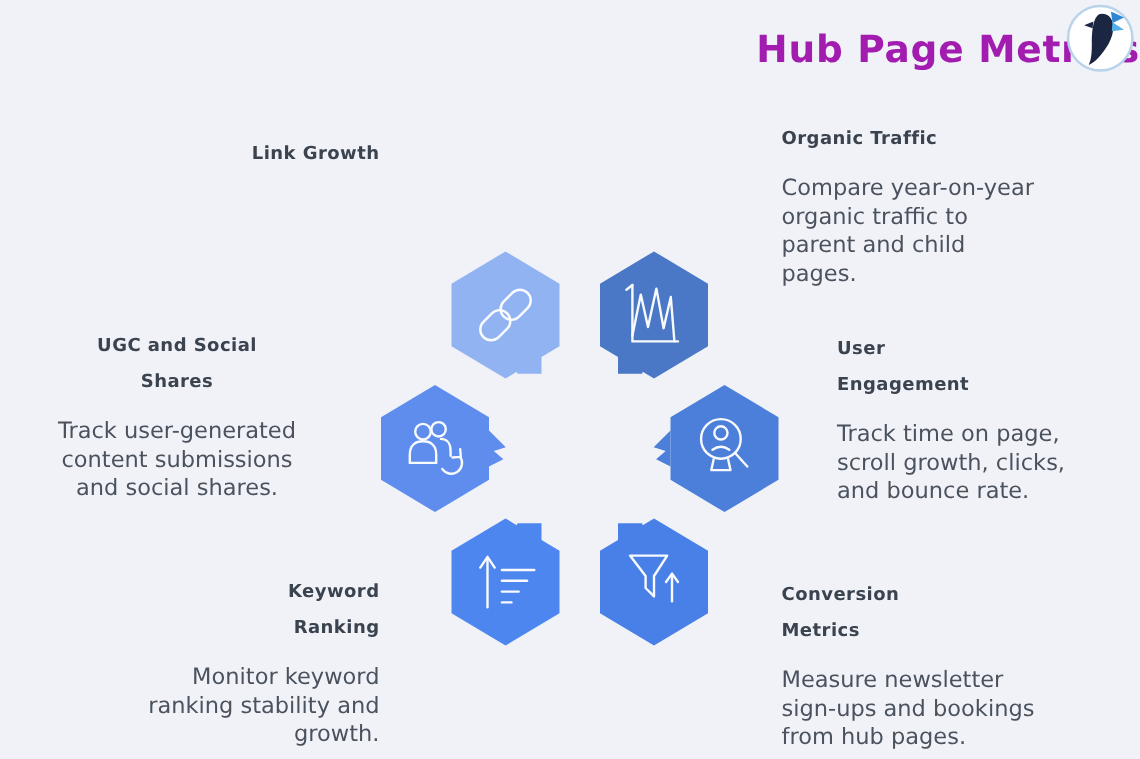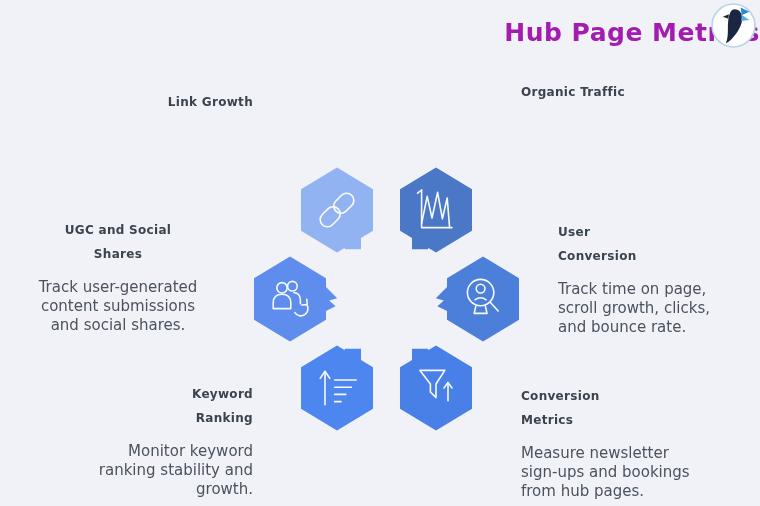--- a/index.html
+++ b/index.html
@@ -37,33 +37,37 @@
       <path d="M31,12.5 L38.5,17.5 L30.5,18.5 Z" fill="#55b0e8"></path>
     </svg>
   </div>
 
   <div class="tblock t-right" style="top:90px;right:507px;width:200px;">
     <h2>Link Growth</h2>
   </div>
 
   <div class="tblock t-left" style="top:80px;left:521px;width:200px;">
     <h2>Organic Traffic</h2>
+    <p>Compare year-on-year
+organic traffic to
+parent and child
+pages.</p>
   </div>
 
   <div class="tblock t-right" style="top:218px;right:542px;width:200px;text-align:center;">
     <h2>UGC and Social
 Shares</h2>
     <p>Track user-generated
 content submissions
 and social shares.</p>
   </div>
 
   <div class="tblock t-left" style="top:220px;left:558px;width:190px;">
     <h2>User
-Conversion</h2>
+Engagement</h2>
     <p>Track time on page,
 scroll growth, clicks,
 and bounce rate.</p>
   </div>
 
   <div class="tblock t-right" style="top:382px;right:507px;width:200px;">
     <h2>Keyword
 Ranking</h2>
     <p>Monitor keyword
 ranking stability and

